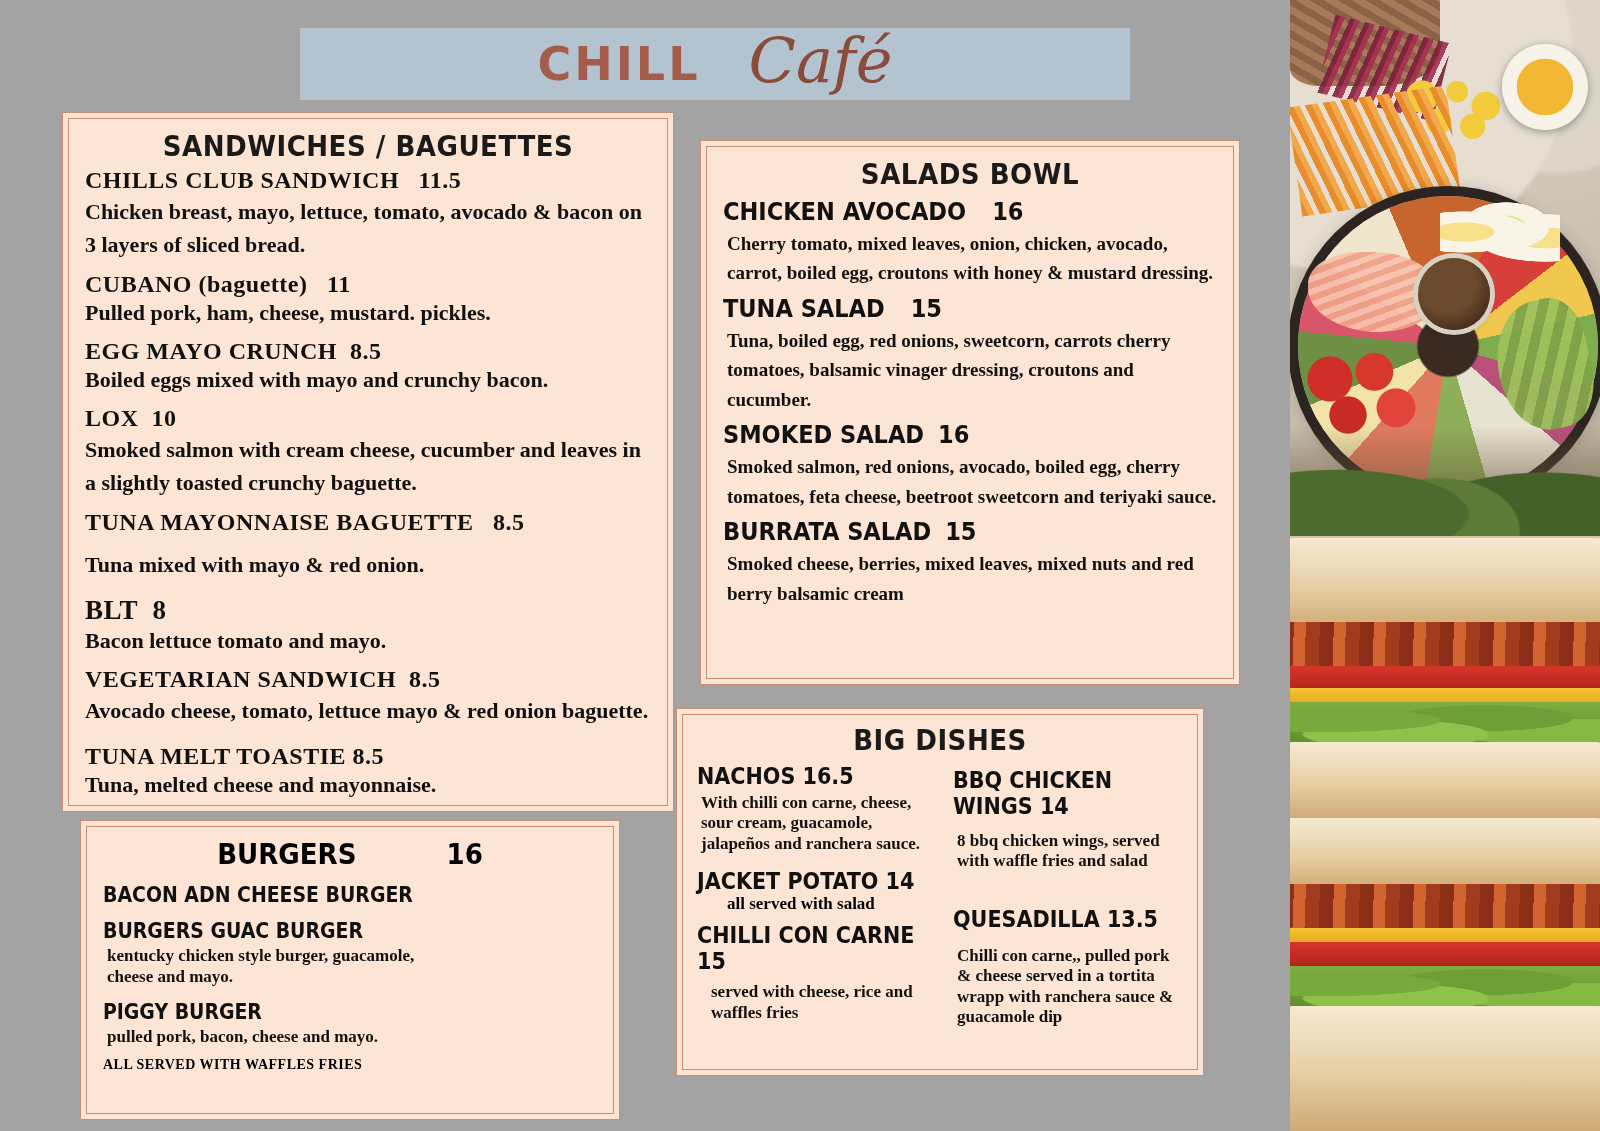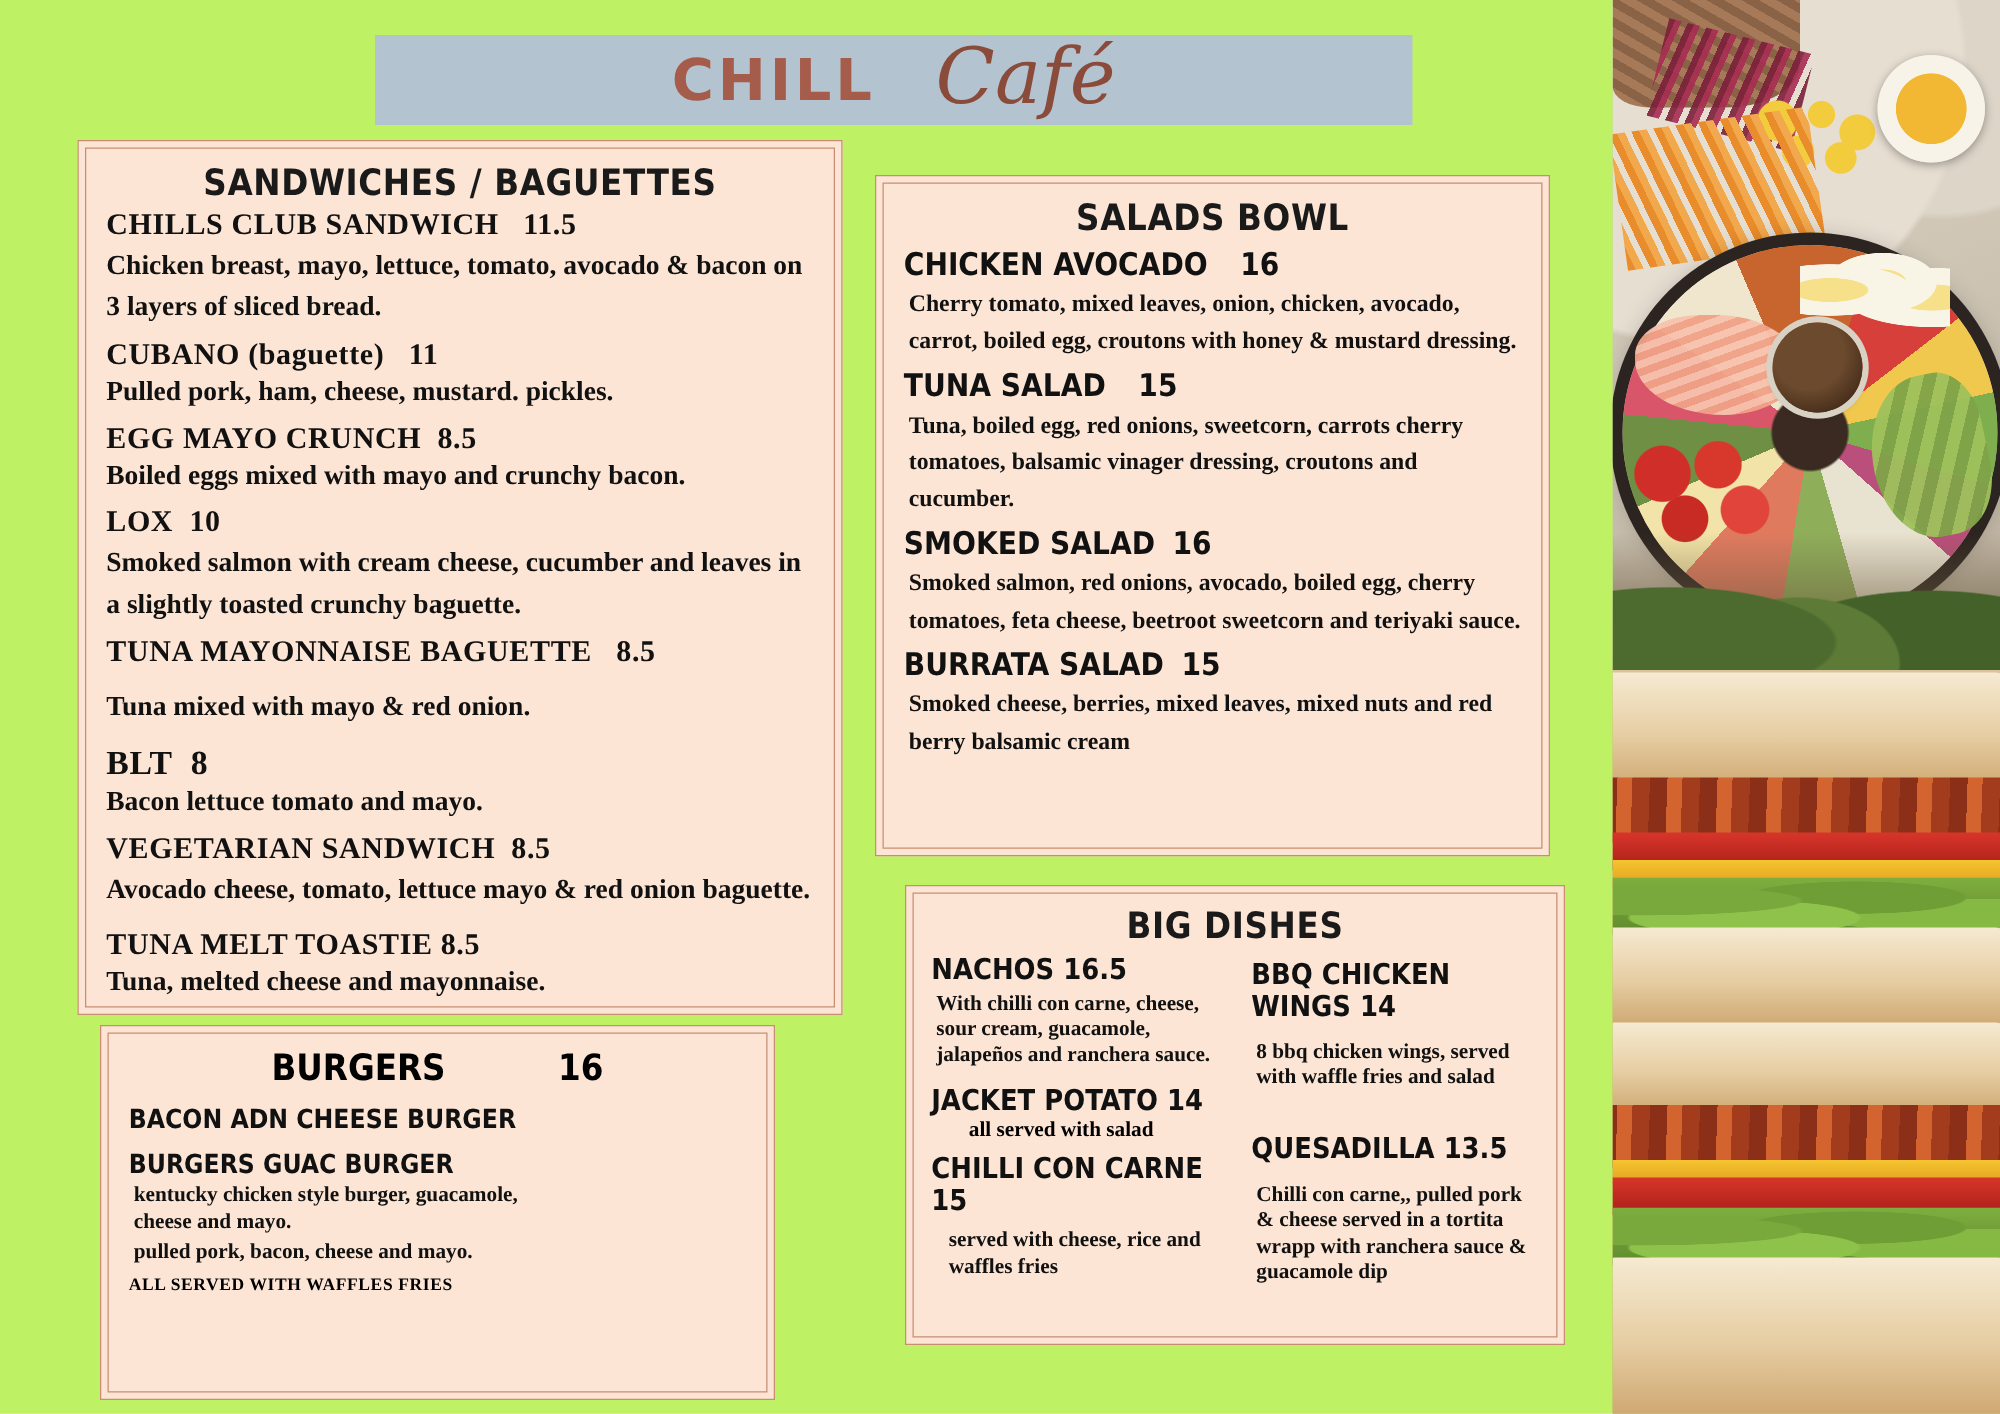--- a/index.html
+++ b/index.html
@@ -6,21 +6,21 @@
   html, body {
     margin: 0; padding: 0;
     width: 1600px; height: 1131px;
     overflow: hidden;
     background: #fce5d4;
     font-family: "Liberation Serif", serif;
   }
   #page {
     position: relative;
     width: 1600px; height: 1131px;
-    background: #bef264;
+    background: #a3a3a3;
   }
 
   
   .banner {
     position: absolute;
     left: 300px; top: 28px;
     width: 830px; height: 72px;
     background: #b3c4d0;
     display: flex;
     align-items: center;
@@ -401,20 +401,21 @@
 
       <div>
         <div class="b-name">BACON ADN CHEESE BURGER</div>
       </div>
       <div>
         <div class="b-name">BURGERS GUAC BURGER</div>
         <div class="b-desc" style="white-space:pre-line;">kentucky chicken style burger, guacamole,
  cheese and mayo.</div>
       </div>
       <div>
+        <div class="b-name">PIGGY BURGER</div>
         <div class="b-desc">pulled pork, bacon, cheese and mayo.</div>
       </div>
       <div class="b-foot">ALL SERVED WITH WAFFLES FRIES</div>
     </div>
   </div>
 
   <div class="box" style="left:700px; top:140px; width:540px; height:545px;">
     <div class="box-inner">
       <div class="sec-title">SALADS BOWL</div>
 
@@ -441,21 +442,21 @@
 
       <div>
         <div class="sal-name">
           <span>BURRATA SALAD</span><span class="price" style="margin-left:14px;">15</span>
         </div>
         <div class="sal-desc">Smoked cheese, berries, mixed leaves, mixed nuts and red berry balsamic cream</div>
       </div>
     </div>
   </div>
 
-  <div class="box" style="left:724px; top:708px; width:528px; height:368px;">
+  <div class="box" style="left:676px; top:708px; width:528px; height:368px;">
     <div class="box-inner" style="padding:6px 14px;">
       <div class="sec-title">BIG DISHES</div>
 
       <div class="bd-cols">
 
         <div class="bd-col">
           <div>
             <div class="bd-name" style="margin-top:2px;">NACHOS  16.5</div>
             <div class="bd-desc">With chilli con carne, cheese, sour cream, guacamole, jalapeños and ranchera sauce.</div>
           </div>

